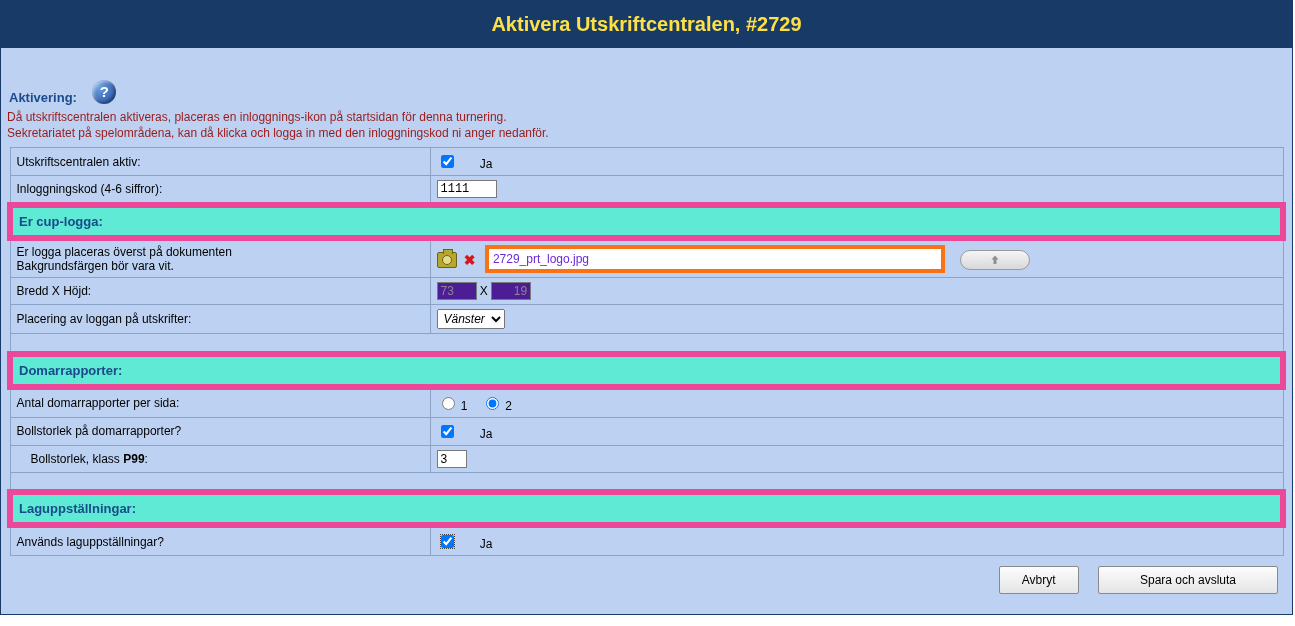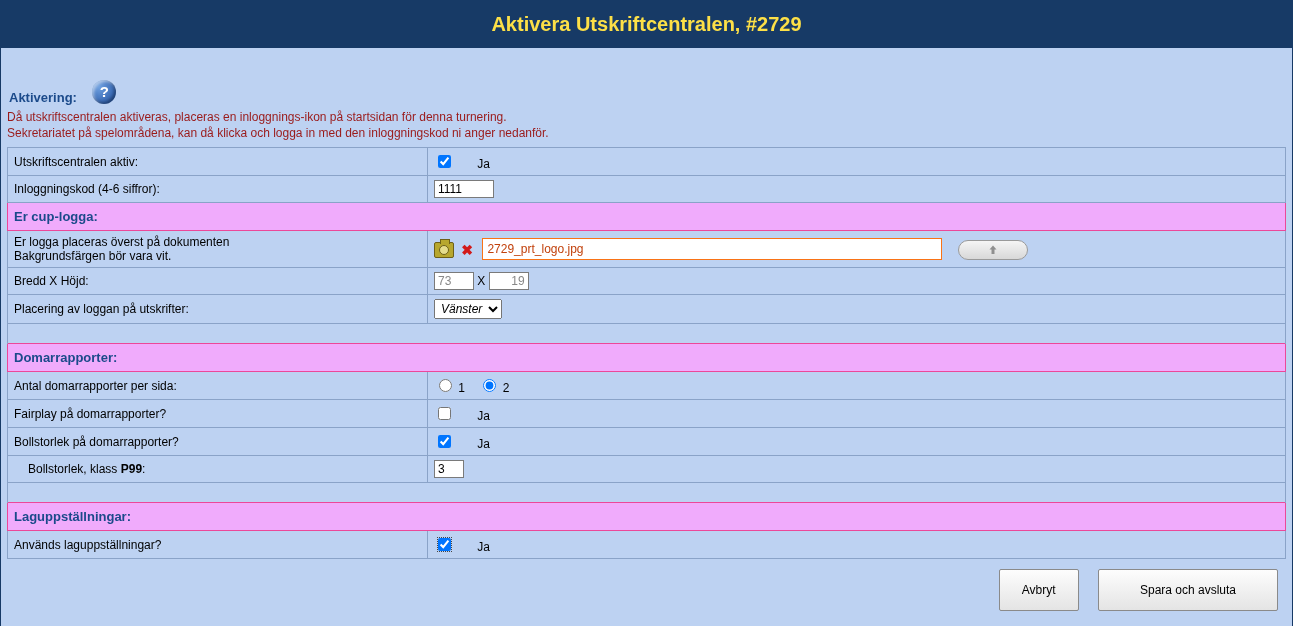--- a/index.html
+++ b/index.html
@@ -64,52 +64,52 @@
     width: 100%;
     border-collapse: collapse;
   }
   table.form td {
     border: 1px solid #8aa3c8;
     padding: 4px 6px;
     vertical-align: middle;
     background: #bdd2f2;
   }
   table.form tr.head td {
-    background: #f0abfc;
+    background: #5eead4;
     color: #1b4a8a;
     font-weight: bold;
     font-size: 13px;
-    border: 1px solid #ec4899;
+    border: 6px solid #ec4899;
     padding: 6px 6px;
   }
   table.form tr.spacer td {
     height: 20px;
     border-left: 1px solid #8aa3c8;
     border-right: 1px solid #8aa3c8;
     border-top: none;
     border-bottom: none;
   }
   .labelcol { width: 420px; }
   .indent { padding-left: 20px !important; }
   input[type="text"] {
     font-family: inherit;
     font-size: 12px;
     padding: 1px 3px;
     border: 1px solid #7a7a7a;
     background: #fff;
   }
   input[readonly] {
-    background: #ffffff;
+    background: #4c1d95;
     color: #888;
   }
   input.logo-name {
     width: 460px;
-    color: #c2410c;
+    color: #6d28d9;
     background: #fff;
-    border: 1px solid #f97316;
+    border: 4px solid #f97316;
     padding: 3px 4px;
   }
   select {
     font-family: inherit;
     font-size: 12px;
     padding: 1px 2px;
     font-style: italic;
   }
   .cam-icon {
     display: inline-flex;
@@ -161,21 +161,21 @@
   }
   .upload-btn svg { width: 14px; height: 12px; }
   .footer {
     background: #bdd2f2;
     padding: 10px 8px 8px 0;
     text-align: right;
   }
   .btn {
     font-family: inherit;
     font-size: 12px;
-    padding: 13px 14px;
+    padding: 6px 14px;
     background: linear-gradient(#fdfdfd, #e4e4e4);
     border: 1px solid #8a8a8a;
     border-radius: 2px;
     cursor: pointer;
     margin-left: 16px;
     min-width: 80px;
   }
   .btn.wide { min-width: 180px; }
   .ja-label { margin-left: 20px; }
 </style>
@@ -204,21 +204,21 @@
         <td class="labelcol">Utskriftscentralen aktiv:</td>
         <td>
           <input type="checkbox" checked="" style="">
           <span class="ja-label">Ja</span>
         </td>
       </tr>
 
       <tr>
         <td class="labelcol">Inloggningskod (4-6 siffror):</td>
         <td>
-          <input type="text" style="width: 60px;" value="1111">
+          <input type="text" style="width: 60px; font-family: Liberation Mono, monospace;" value="1111">
         </td>
       </tr>
 
       <tr class="head">
         <td colspan="2">Er cup-logga:</td>
       </tr>
 
       <tr>
         <td class="labelcol">
           <span>Er logga placeras överst på dokumenten</span><br>
@@ -269,27 +269,20 @@
             <span>1</span>
           </label>
           &nbsp;&nbsp;
           <label>
             <input type="radio" name="rpp" checked="" style="">
             <span>2</span>
           </label>
         </td>
       </tr>
       <tr>
-        <td class="labelcol">Fairplay på domarrapporter?</td>
-        <td>
-          <input type="checkbox" style="">
-          <span class="ja-label">Ja</span>
-        </td>
-      </tr>
-      <tr>
         <td class="labelcol">Bollstorlek på domarrapporter?</td>
         <td>
           <input type="checkbox" checked="" style="">
           <span class="ja-label">Ja</span>
         </td>
       </tr>
       <tr>
         <td class="labelcol indent">
           <span>Bollstorlek, klass </span><b>P99</b><span>:</span>
         </td>

